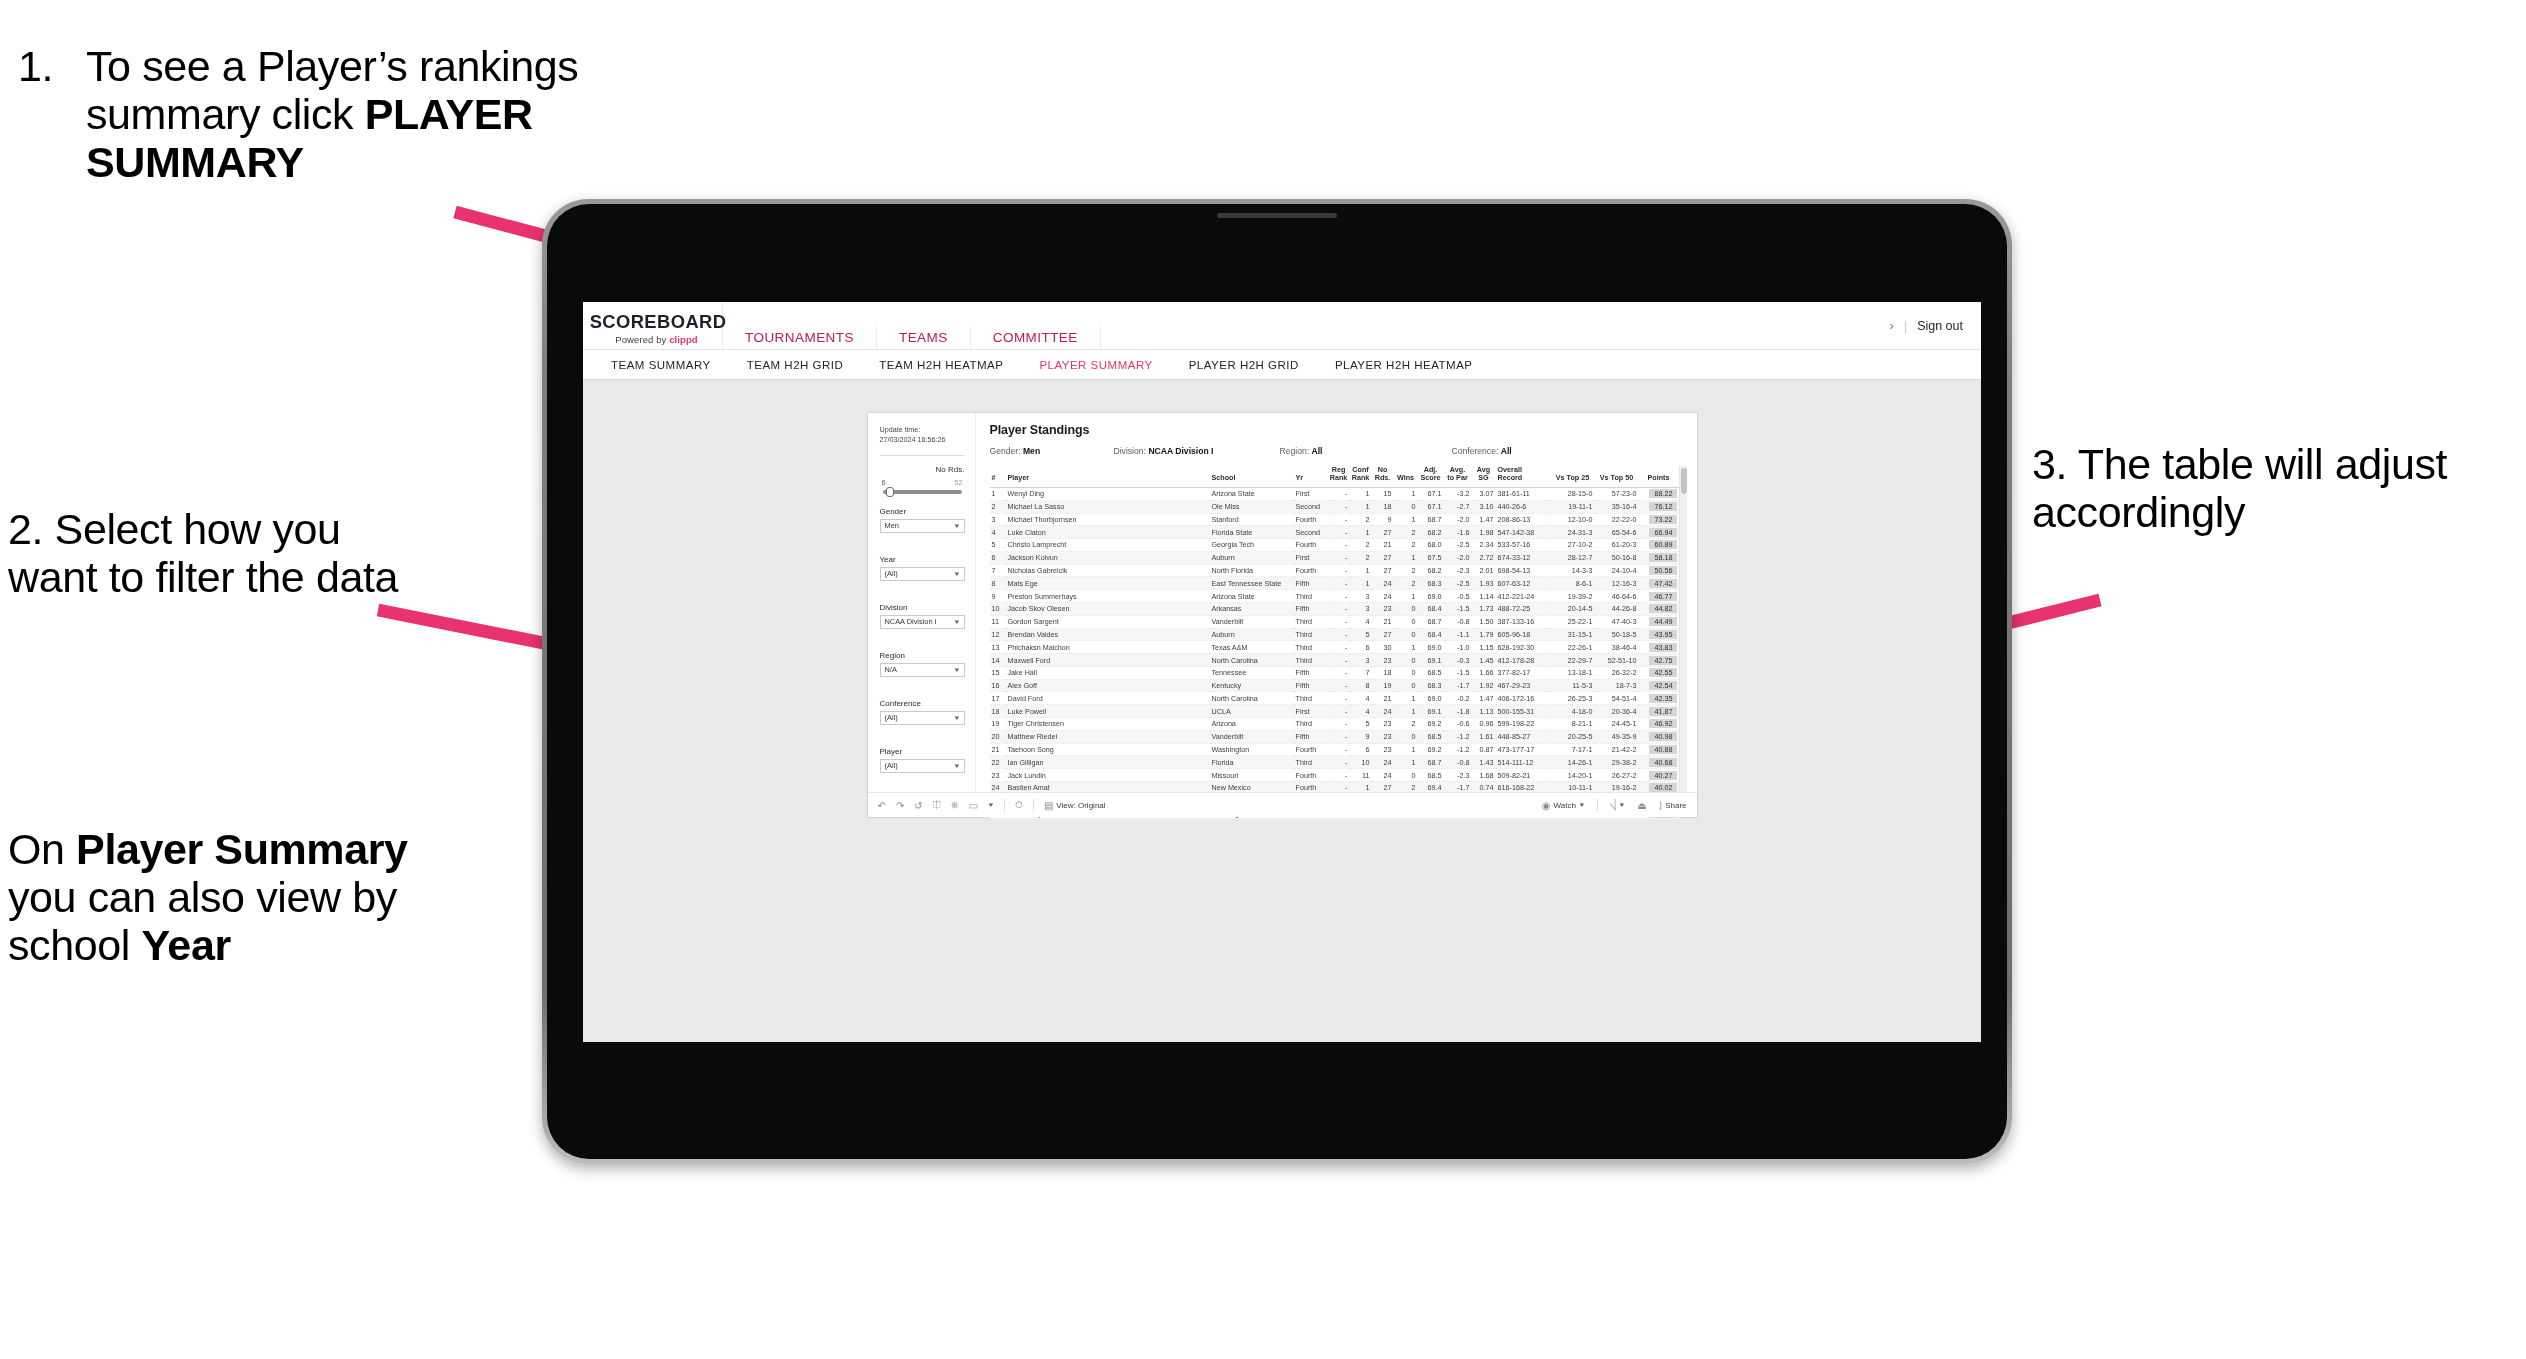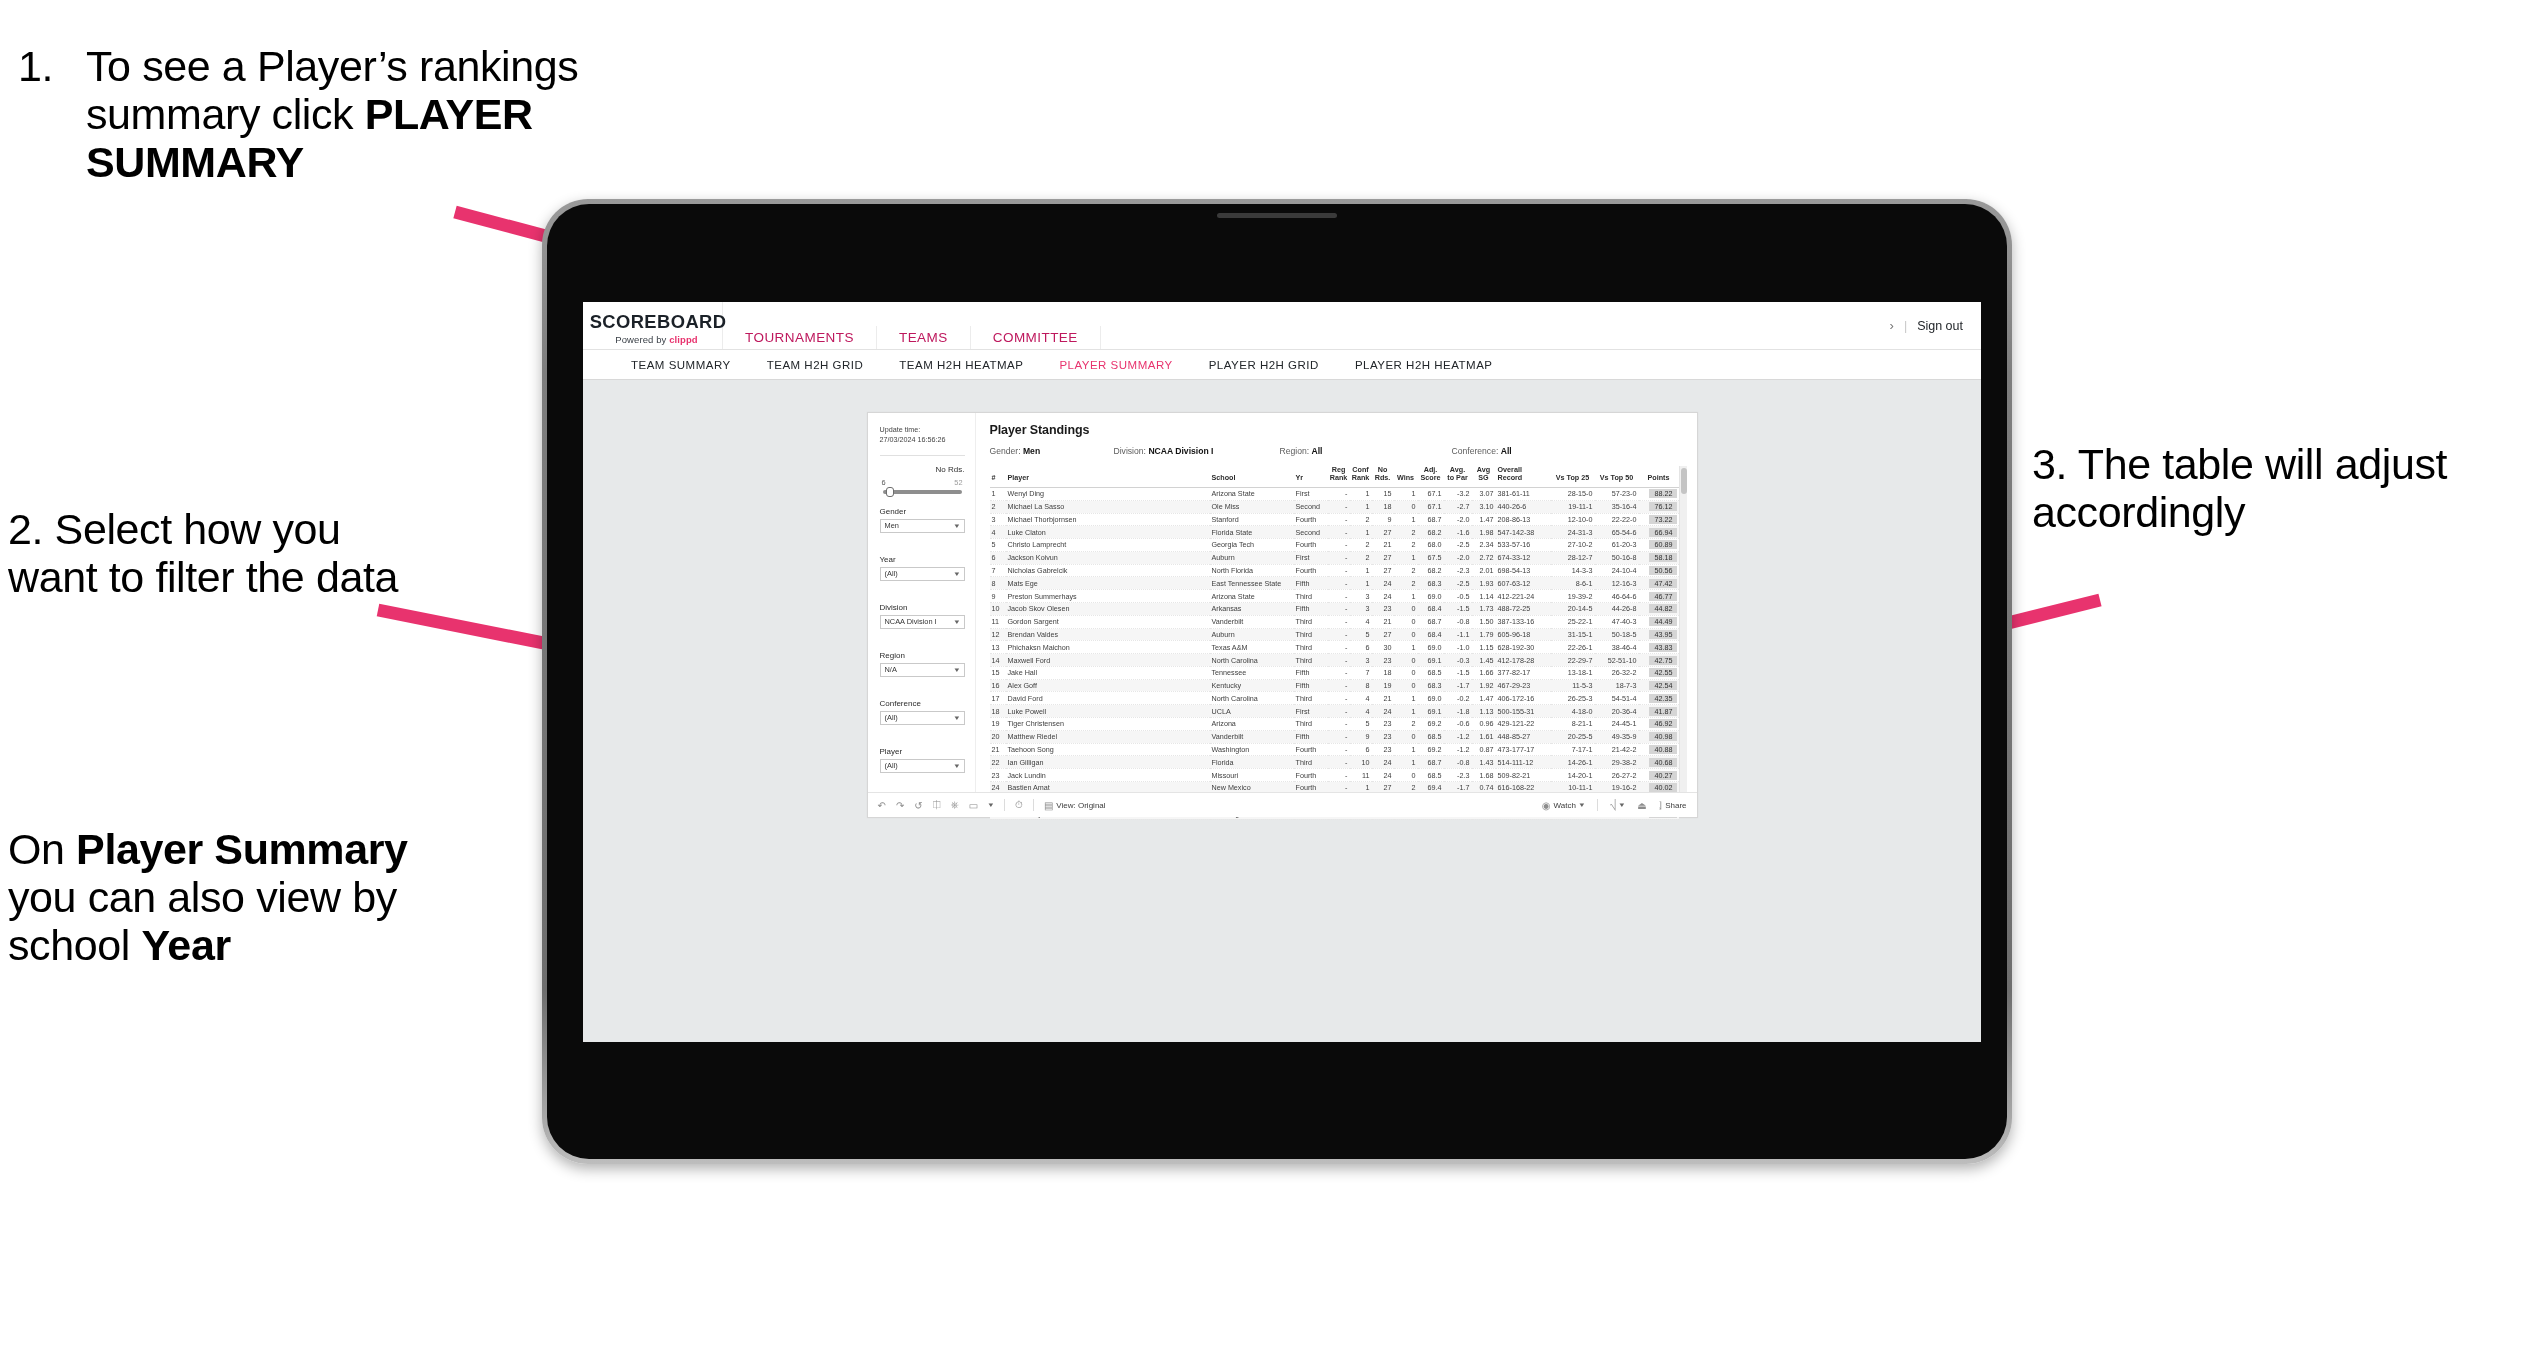--- a/index.html
+++ b/index.html
@@ -95,21 +95,21 @@
     font-size: 12.5px; color: #1d2125;
   }
   .header-right .sep { color: #c8c8c8; }
   .header-right .glyph { color: #777; font-size: 13px; }
 
   
   #sub-nav {
     height: 30px; background: #fff;
     display: flex; align-items: center;
     border-bottom: 1px solid #d8d8d8;
-    padding-left: 30px;
+    padding-left: 10px;
   }
   .subnav-item {
     font-size: 11.5px; color: #22262a; letter-spacing: .5px;
     padding: 0 18px; cursor: pointer; white-space: nowrap;
   }
   .subnav-item.active { color: #e8336e; }
 
   
   #viz-area {
     position: relative; width: 100%; height: calc(100% - 79px);
@@ -698,21 +698,21 @@
                           <td class="c-player">Tiger Christensen</td>
                           <td class="c-school">Arizona</td>
                           <td class="c-yr">Third</td>
                           <td class="c-reg r">-</td>
                           <td class="c-conf r">5</td>
                           <td class="c-rds r">23</td>
                           <td class="c-wins r">2</td>
                           <td class="c-adj r">69.2</td>
                           <td class="c-par r">-0.6</td>
                           <td class="c-sg r">0.96</td>
-                          <td class="c-rec">429-121-22</td>
+                          <td class="c-rec">599-198-22</td>
                           <td class="c-t25 r">8-21-1</td>
                           <td class="c-t50 r">24-45-1</td>
                           <td class="c-pts r pts"><span>46.92</span></td>
                         </tr>
                         <tr>
                           <td class="c-num">20</td>
                           <td class="c-player">Matthew Riedel</td>
                           <td class="c-school">Vanderbilt</td>
                           <td class="c-yr">Fifth</td>
                           <td class="c-reg r">-</td>

